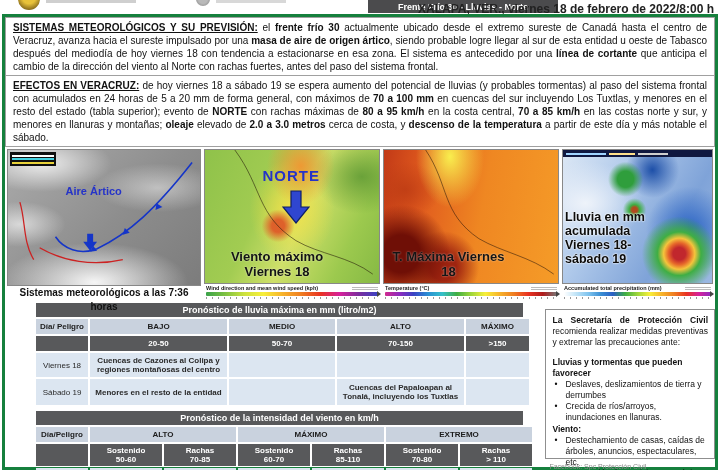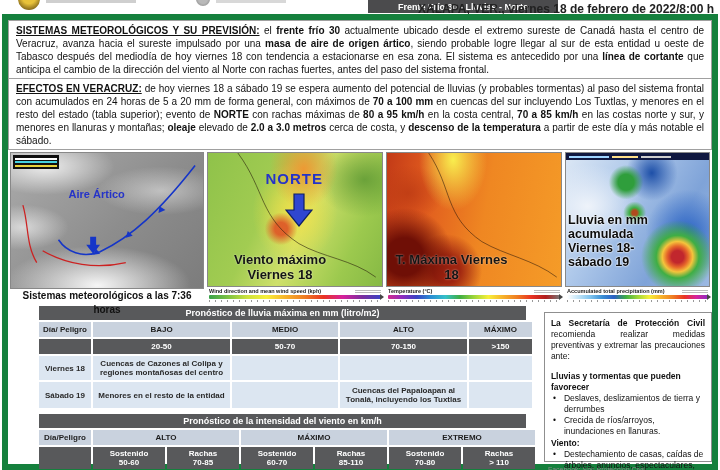--- a/index.html
+++ b/index.html
@@ -12,21 +12,21 @@
                 background:radial-gradient(circle at 50% 40%, #e8c23a 40%, #8a6d1c 75%, #5a4712); }
   .logo-mid   { position:absolute; left:196px; top:-8px;  width:14px; height:14px; border-radius:50%;
                 background:radial-gradient(circle, #b9b9b9 45%, #7d7d7d); }
   .wordmark   { position:absolute; left:46px; top:-2px; width:90px; height:5px; background:#cfcfcf; }
   .wordmark2  { position:absolute; left:216px; top:-2px; width:70px; height:5px; background:#d8d8d8; }
   .banner { position:absolute; left:368px; top:0; width:190px; height:13px; background:#4b4b4d;
             color:#fff; font-weight:bold; font-size:9px; text-align:center; line-height:14px; }
   .dateline { position:absolute; right:6px; top:2px; font-size:12px; font-weight:bold; color:#222; }
 
   
-  .doc { position:absolute; top:14px; left:2px; right:2px; bottom:0; border:6px solid #15803d;
+  .doc { position:absolute; top:14px; left:2px; right:2px; bottom:0; border:3px solid #15803d;
          background:#fff; }
 
   .para { border:1px solid #a0a0a0; margin:0; padding:3px 7px 2px 7px;
           font-size:10px; line-height:13px; text-align:justify; color:#111; }
   .para + .para { border-top:none; }
   .b { font-weight:bold; } .u { text-decoration:underline; }
 
   
   .maps { display:flex; height:152px; margin-top:2px; padding:0 2px; gap:3px; }
   .mapcol { position:relative; }
@@ -114,21 +114,21 @@
   .bottom { display:flex; margin-top:2px; }
   .tables { width:543px; }
   .tbl-title { width:487px; margin-left:31px; height:14px; background:#58595b; color:#fff;
                font-size:9px; font-weight:bold; text-align:center; line-height:15px; }
   table { border-collapse:separate; border-spacing:2px; table-layout:fixed;
           width:491px; margin-left:29px; }
   td { font-size:8px; text-align:center; vertical-align:middle; padding:1px 2px; }
   .hd td { background:#c9d2de; font-weight:bold; color:#1d1d1d; height:15px; }
   .dk td { background:#58595b; color:#fff; font-weight:bold; height:15px;margin-top:24px; }
   .rowblue td { background:#dce6f1; font-weight:bold; color:#2a2a2a; }
-  .rowblue td.daycell { font-weight:bold; }
+  .rowblue td.daycell { font-weight:normal; }
   .sliver td { background:#dce6f1; height:5px; padding:0; }
   .gap { height:4px; }
 
   
   .sidebar { width:171px; margin-left:2px; }
   .advise-box { border:1px solid #8f8f8f; background:#fff; margin-top:6px; padding:5px 6px 4px 6px;
                 height:150px; font-size:8.5px; line-height:11px; color:#111; }
   .advise-box .intro { text-align:justify; margin-bottom:9px; }
   .advise-h { font-weight:bold; }
   .advise-ul { list-style:none; margin:0 0 1px 0; }

